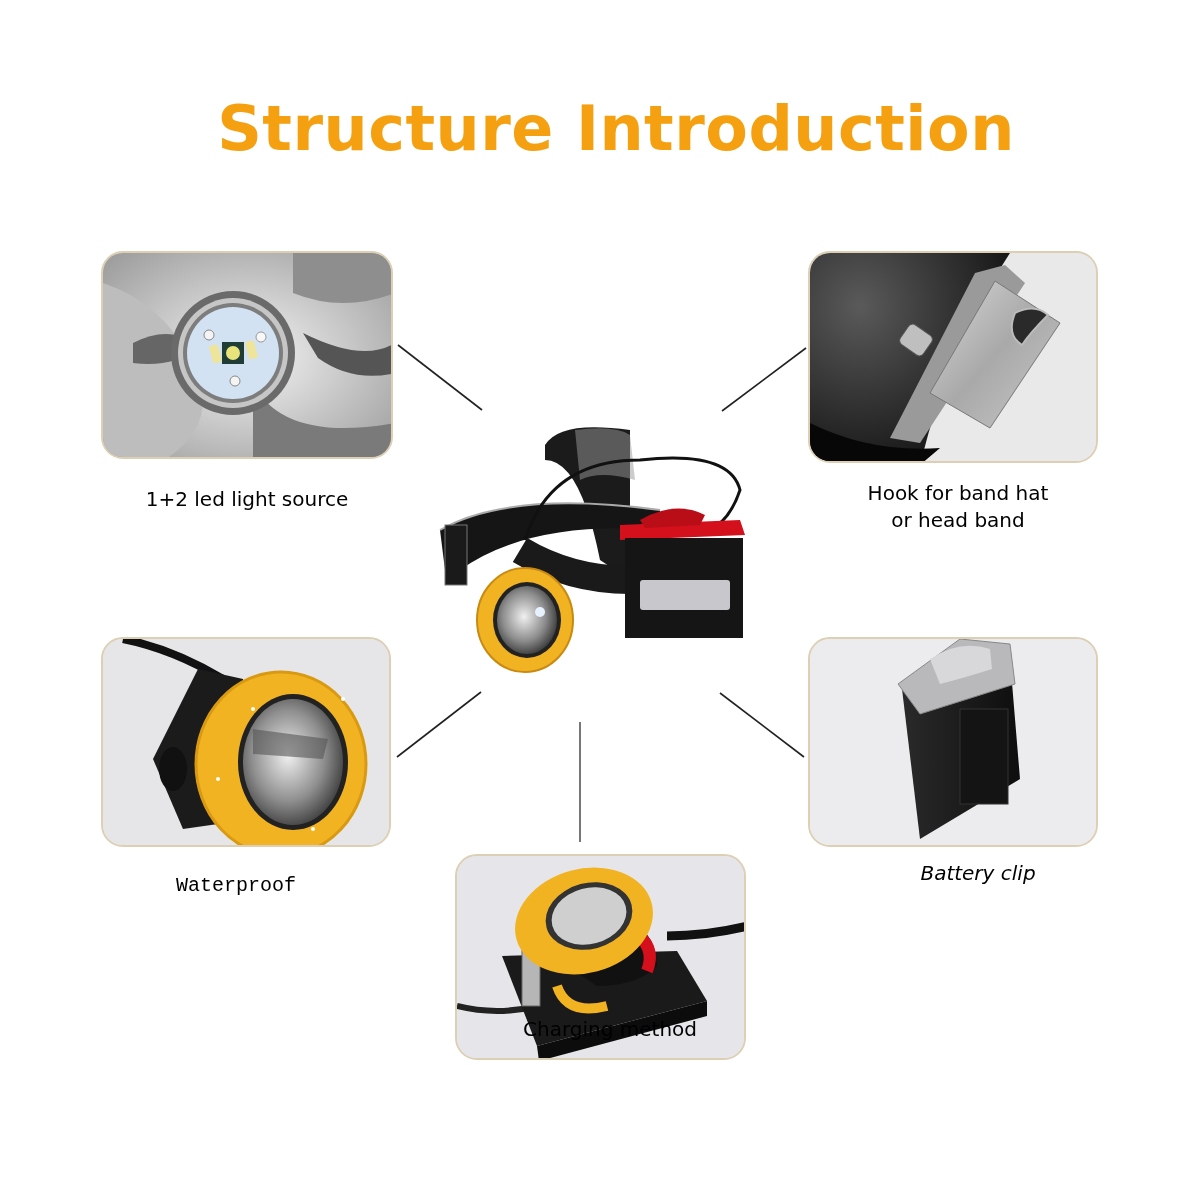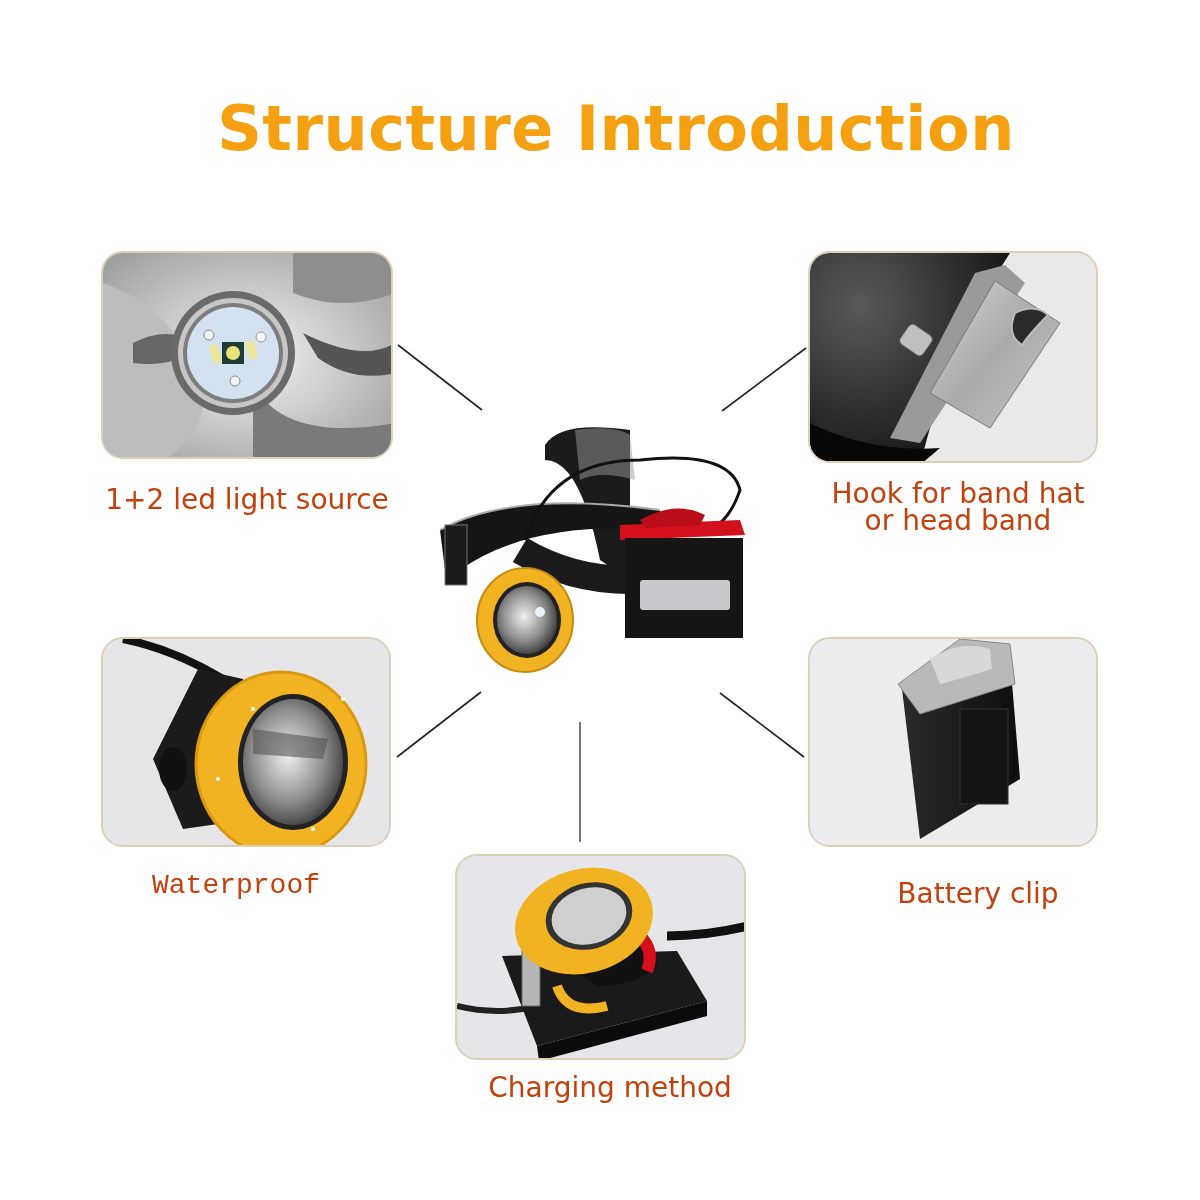--- a/index.html
+++ b/index.html
@@ -11,22 +11,22 @@
     .title {
       position: absolute; left: 16px; top: 92px; width: 1200px; text-align: center;
       font-family: "DejaVu Sans", sans-serif; font-weight: bold;
       font-size: 62px; letter-spacing: 0.5px; color: #F5A011;
     }
     .panel {
       position: absolute; border: 2px solid #dccfb4; border-radius: 22px;
       overflow: hidden; background: #e7e7ea; box-sizing: border-box;
     }
     .caption {
-      position: absolute; text-align: center; color: #c2410c;
-      font-family: "DejaVu Sans", sans-serif; font-size: 28px; line-height: 27px;
+      position: absolute; text-align: center; color: #000000;
+      font-family: "DejaVu Sans", sans-serif; font-size: 20px; line-height: 27px;
     }
     svg { display: block; }
     .connectors { position: absolute; left: 0; top: 0; width: 1200px; height: 1200px; pointer-events: none; }
     .center-product { position: absolute; left: 430px; top: 420px; width: 330px; height: 270px; }
   </style>
 </head>
 <body>
 
 <div class="title">Structure Introduction</div>
 
@@ -128,39 +128,39 @@
           <stop offset="1" stop-color="#0e0e0e"></stop>
       </linearGradient>
     </defs>
     <rect width="290" height="210" fill="#ececee"></rect>
     <path d="M92 50 L200 20 L210 140 L110 200 Z" fill="url(#bat)"></path>
     <path d="M88 45 L150 0 L200 5 L205 45 L110 75Z" fill="#b9b9bb" stroke="#888"></path>
     <path d="M120 20 Q150 0 180 10 L182 30 Q150 40 130 45Z" fill="#d8d8da"></path>
     <rect x="150" y="70" width="48" height="95" fill="#141414" stroke="#333"></rect>
   </svg>
 </div>
-<div class="caption" style="left:808px; top:880px; width:340px;">Battery clip</div>
+<div class="caption" style="left:808px; top:860px; width:340px;font-style:italic;">Battery clip</div>
 
 <div class="panel" style="left:455px; top:854px; width:291px; height:206px; background:#e6e6ea;">
   <svg width="291" height="206" viewBox="0 0 291 206">
     <rect width="291" height="206" fill="#e6e6ea"></rect>
     <path d="M0 150 Q40 160 80 150" stroke="#222" stroke-width="6" fill="none"></path>
     <path d="M210 80 Q250 80 291 70" stroke="#111" stroke-width="9" fill="none"></path>
     <path d="M45 100 L220 95 L250 145 L80 190 Z" fill="#1a1a1a"></path>
     <path d="M80 190 L250 145 L250 160 L82 205Z" fill="#0c0c0c"></path>
     <rect x="65" y="80" width="18" height="70" fill="#b6b6b6" stroke="#666"></rect>
     <path d="M150 50 Q200 70 200 110 Q180 130 140 130 L110 110Z" fill="#111"></path>
     <path d="M175 75 Q200 90 190 115" stroke="#d3101c" stroke-width="12" fill="none"></path>
     <ellipse cx="127" cy="65" rx="70" ry="52" fill="#F2B322" transform="rotate(-15 127 65)"></ellipse>
     <ellipse cx="132" cy="60" rx="44" ry="33" fill="#333" transform="rotate(-15 132 60)"></ellipse>
     <ellipse cx="132" cy="60" rx="38" ry="28" fill="#cfcfcf" transform="rotate(-15 132 60)"></ellipse>
     <path d="M100 130 Q110 160 150 150" stroke="#F2B322" stroke-width="10" fill="none"></path>
   </svg>
 </div>
-<div class="caption" style="left:455px; top:1074px; width:310px;">Charging method</div>
+<div class="caption" style="left:455px; top:1016px; width:310px;">Charging method</div>
 
 <div class="center-product">
   <svg width="330" height="270" viewBox="0 0 330 270">
     <defs>
       <radialGradient id="refl2" cx="45%" cy="45%" r="60%">
         <stop offset="0" stop-color="#f0f0f0"></stop>
           <stop offset="0.6" stop-color="#8c8c8c"></stop>
           <stop offset="1" stop-color="#333"></stop>
       </radialGradient>
     </defs>

